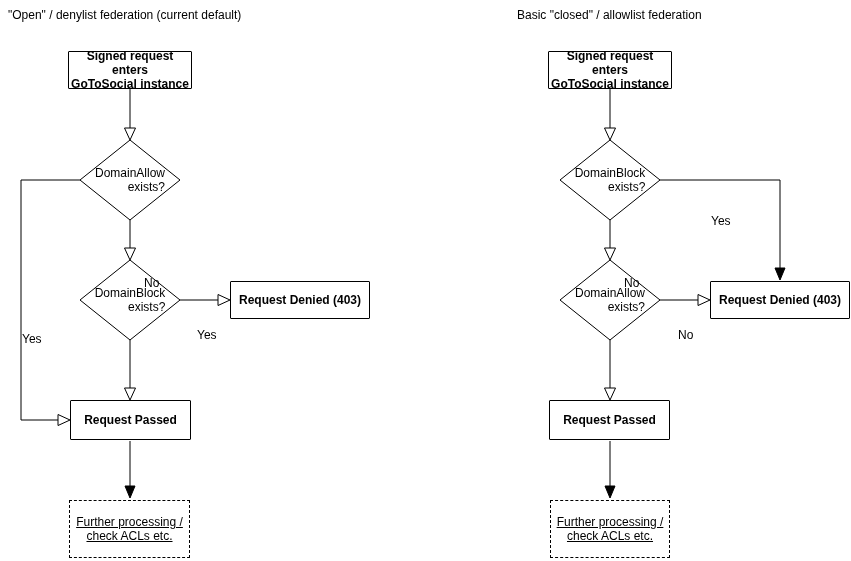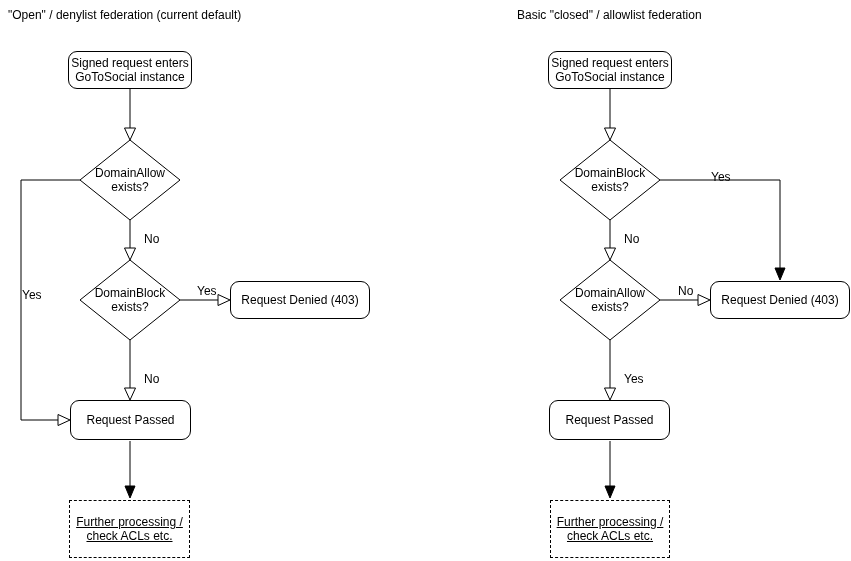--- a/index.html
+++ b/index.html
@@ -33,36 +33,37 @@
     position: absolute;
     background: var(--node-fill);
     border: 1px solid var(--line);
     display: flex;
     align-items: center;
     justify-content: center;
     text-align: center;
     white-space: pre-line;
     line-height: 1.18;
   }
-  .rounded { border-radius: 9px; }
+  .rounded { border-radius: 1px; font-weight: bold; }
   .dashed { border-style: dashed; text-decoration: underline; }
   .diamond-label {
     position: absolute;
     display: flex;
     align-items: center;
     justify-content: center;
-    text-align: center;
+    text-align: right;
     white-space: pre-line;
     line-height: 1.18;
     background: transparent;
   }
   .edge-label {
     position: absolute;
     white-space: nowrap;
     background: transparent;
+    margin-top: 44px;
   }
   .chart-title {
     position: absolute;
     white-space: nowrap;
   }
 </style>
 </head>
 <body>
 
 <div class="canvas">

